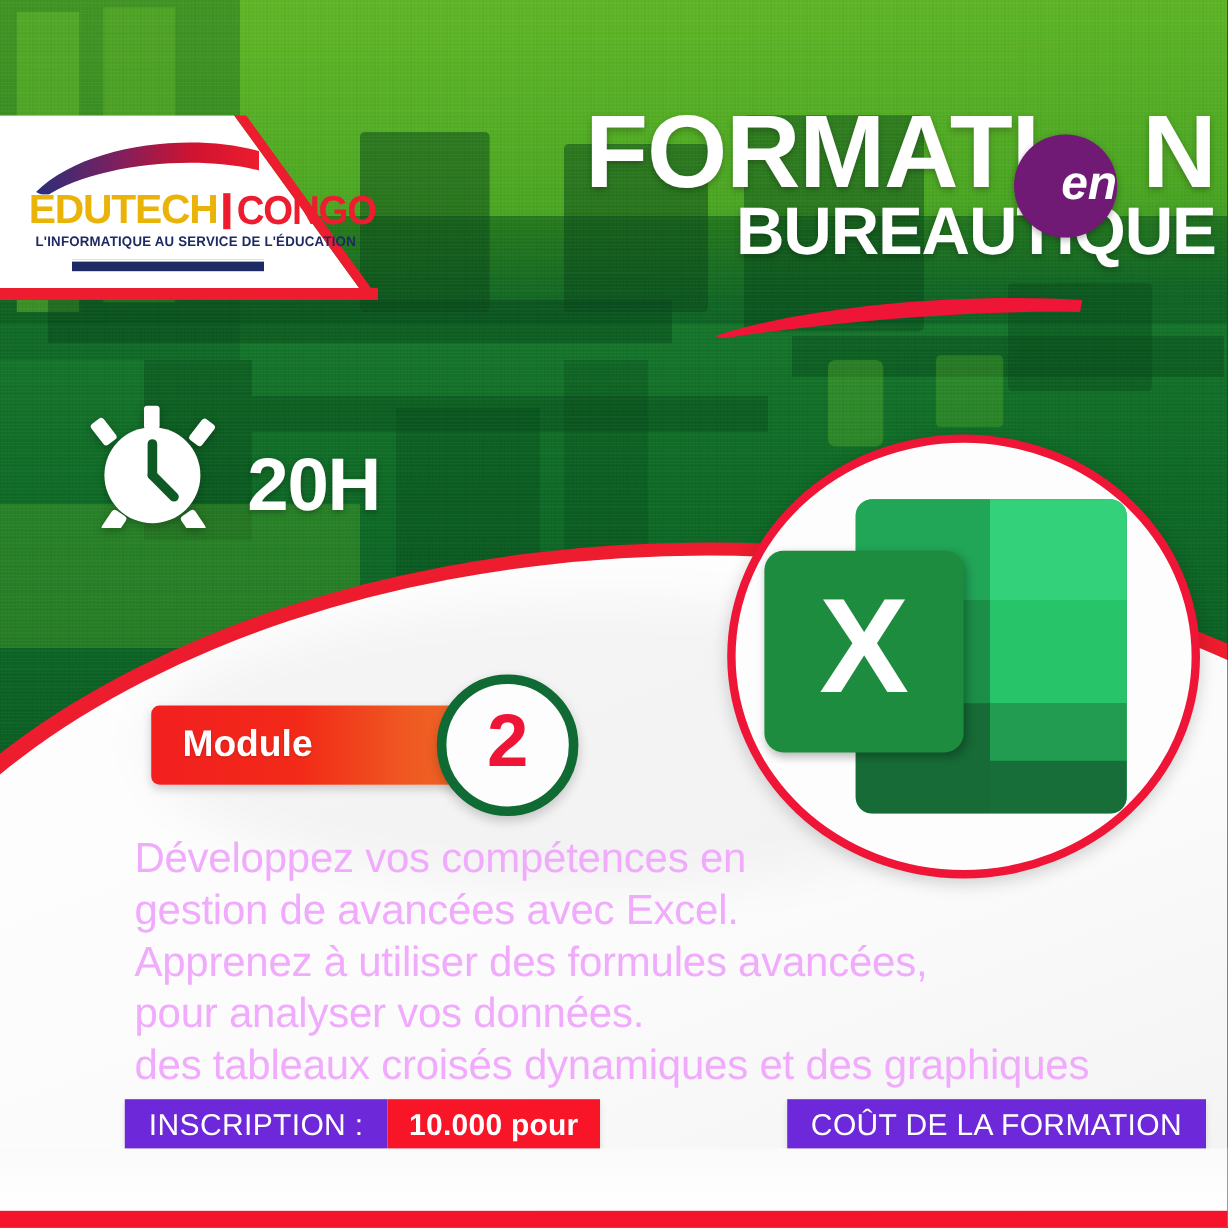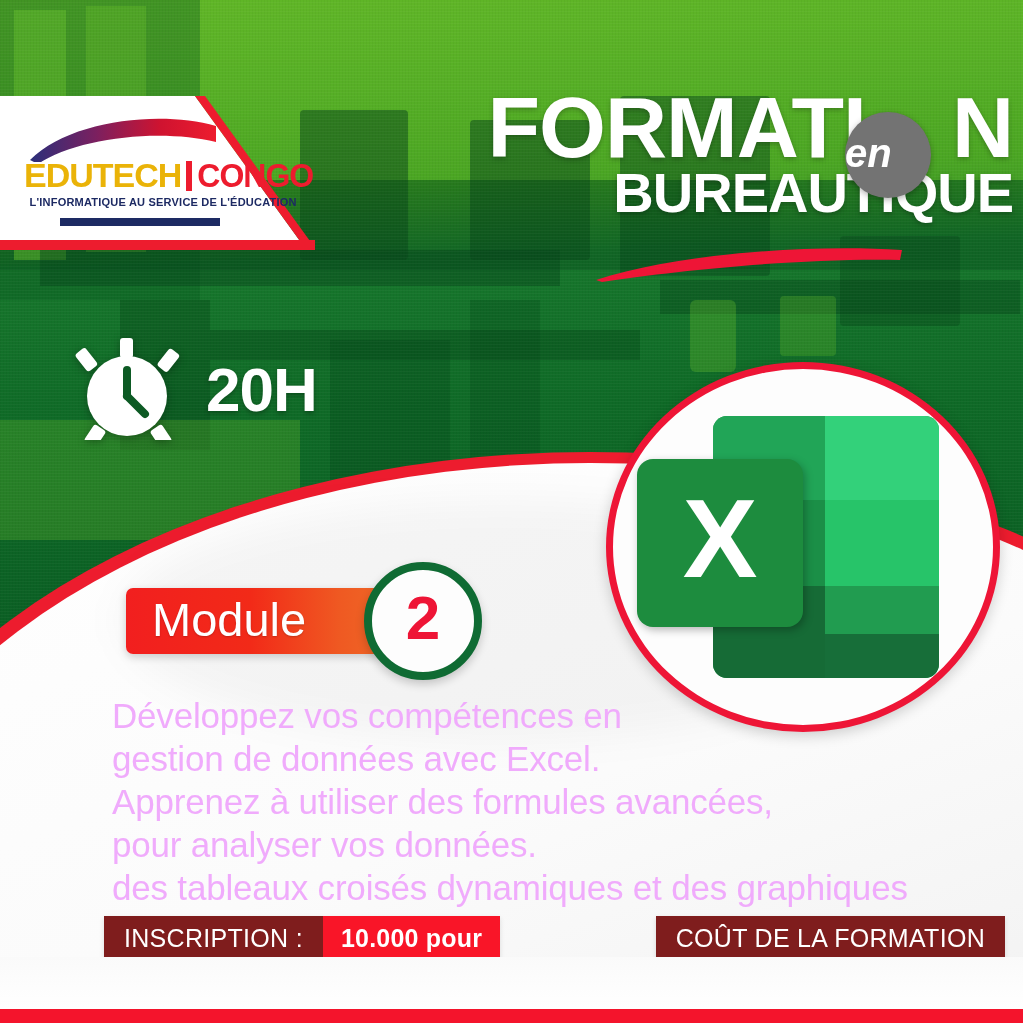--- a/index.html
+++ b/index.html
@@ -56,30 +56,30 @@
   .logo-rule{position:absolute;left:52px;top:108px;width:160px;height:8px;
     background:#1d2a63;border-top:2px solid #fff;}
 
   
   .headline{position:absolute;right:10px;top:88px;text-align:right;color:#fff;
     line-height:.92;text-shadow:0 2px 5px rgba(0,0,0,.25);}
   .h-line{font-size:86px;font-weight:bold;letter-spacing:-1px;white-space:nowrap;
     font-family:"Liberation Sans",sans-serif;}
   .h-line.l2{font-size:56px;}
   .en-badge{position:absolute;left:845px;top:112px;width:86px;height:86px;border-radius:50%;
-    background:#737373;display:flex;align-items:center;justify-content:flex-start;
+    background:#701a75;display:flex;align-items:center;justify-content:flex-end;
     box-shadow:0 2px 6px rgba(0,0,0,.3);}
   .en-badge span{color:#fff;font-style:italic;font-weight:bold;font-size:40px;
     transform:translateY(-2px);}
   .h-swoosh{position:absolute;left:596px;top:248px;width:306px;height:34px;
     background:#ee1536;
     clip-path:path("M0 32 C 80 6, 210 -4, 306 2 L 304 12 C 206 10, 84 22, 6 34 Z");}
 
   
-  .hours{position:absolute;left:72px;top:338px;display:flex;align-items:center;gap:22px;}
+  .hours{position:absolute;left:72px;top:338px;display:flex;align-items:flex-end;gap:22px;}
   .clock{width:112px;height:102px;position:relative;filter:drop-shadow(0 2px 4px rgba(0,0,0,.3));}
   .hours-label{color:#fff;font-size:62px;font-weight:bold;letter-spacing:-1px;
     text-shadow:0 2px 5px rgba(0,0,0,.3);}
 
   
   .ellipse{position:absolute;left:-160px;top:452px;width:1500px;height:1000px;
     border-radius:50% 50% 0 0 / 46% 46% 0 0;background:#ed1c2e;}
   .ellipse-in{position:absolute;left:-150px;top:463px;width:1480px;height:1000px;
     border-radius:50% 50% 0 0 / 46% 46% 0 0;
     background:linear-gradient(160deg,#ffffff 0%,#fbfbfb 38%,#f3f3f3 62%,#fdfdfd 100%);}
@@ -97,38 +97,38 @@
     background:#1d8c3e;display:flex;align-items:center;justify-content:center;
     box-shadow:2px 3px 8px rgba(0,0,0,.28);}
   .xl-x span{color:#fff;font-size:112px;font-weight:bold;line-height:1;transform:translateY(-4px);}
 
   
   .module{position:absolute;left:126px;top:588px;display:flex;align-items:center;}
   .module-bar{height:66px;min-width:276px;border-radius:7px;
     background:linear-gradient(90deg,#f21f1f 0%,#f22a18 45%,#ef5a22 78%,#ef6a28 100%);
     display:flex;align-items:center;padding:0 26px;box-sizing:border-box;
     box-shadow:0 3px 8px rgba(0,0,0,.18);}
-  .module-bar span{color:#fff;font-size:47px;font-weight:normal;line-height:1;
+  .module-bar span{color:#fff;font-size:31px;font-weight:bold;line-height:1;
     transform:translateY(-2px);text-shadow:0 1px 2px rgba(0,0,0,.2);}
   .module-circle{position:absolute;left:238px;top:-26px;width:118px;height:118px;border-radius:50%;
     background:#fdfdfd;border:8px solid #0f6b33;box-sizing:border-box;
     display:flex;align-items:center;justify-content:center;box-shadow:0 4px 10px rgba(0,0,0,.2);}
   .module-circle span{color:#ee1536;font-size:62px;font-weight:bold;line-height:1;
     transform:translateY(-3px);}
 
   
   .body-copy{position:absolute;left:112px;top:694px;width:800px;color:#f0abfc;
     font-size:35px;line-height:1.23;font-weight:normal;letter-spacing:-.2px;}
   .body-copy div{white-space:nowrap;}
 
   
   .prices{position:absolute;left:0;right:0;top:916px;height:44px;}
   .pricebar{position:absolute;height:44px;display:flex;align-items:stretch;
     box-shadow:0 2px 5px rgba(0,0,0,.12);}
-  .pb-label{background:#7f1d1d;color:#fff;display:flex;align-items:center;
+  .pb-label{background:#6d28d9;color:#fff;display:flex;align-items:center;
     padding:0 20px;font-size:25px;letter-spacing:.3px;}
   .pb-value{background:#f91528;color:#fff;display:flex;align-items:center;
     padding:0 18px;font-size:25px;font-weight:bold;letter-spacing:.2px;}
   .pricebar.left{left:104px;}
   .pricebar.right{right:18px;}
 
   
   .bottom-strip{position:absolute;left:0;right:0;bottom:0;height:14px;background:#f4142c;}
   .bottom-white{position:absolute;left:0;right:0;bottom:14px;height:52px;
     background:linear-gradient(180deg,#fafafa,#ffffff);}
@@ -219,21 +219,21 @@
     <div class="module-bar">
       <span>Module</span>
     </div>
     <div class="module-circle">
       <span>2</span>
     </div>
   </div>
 
   <div class="body-copy">
     <div>Développez vos compétences en</div>
-    <div>gestion de données avec Excel.</div>
+    <div>gestion de avancées avec Excel.</div>
     <div>Apprenez à utiliser des formules avancées,</div>
     <div>pour analyser vos données.</div>
     <div>des tableaux croisés dynamiques et des graphiques</div>
   </div>
 
   <div class="prices">
     <div class="pricebar left">
       <div class="pb-label">INSCRIPTION :</div>
       <div class="pb-value">10.000 pour</div>
     </div>

